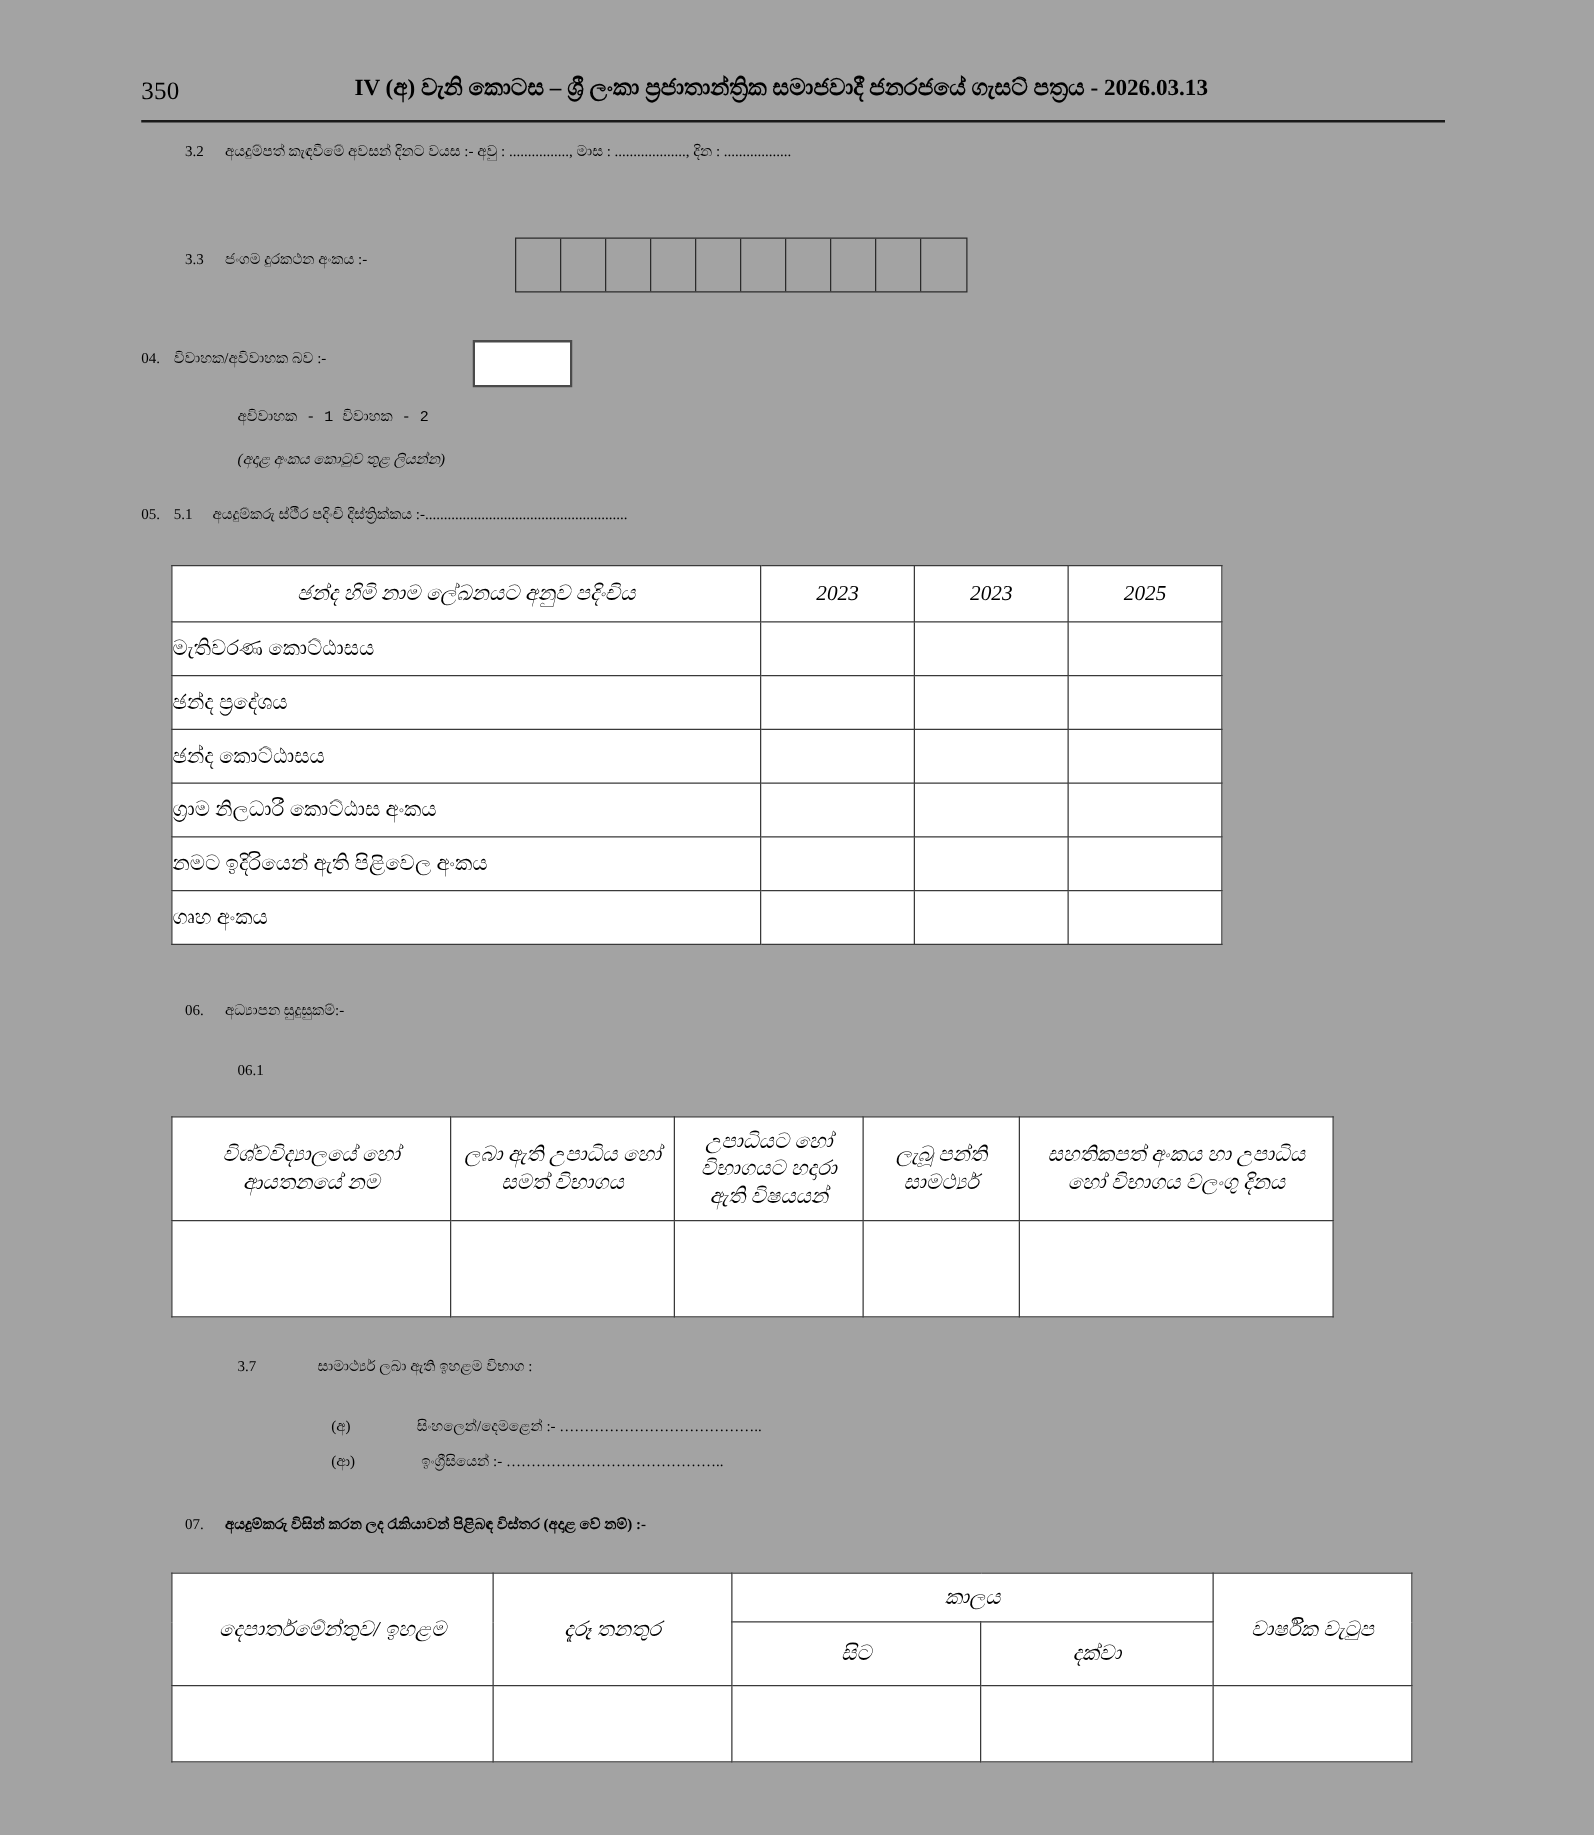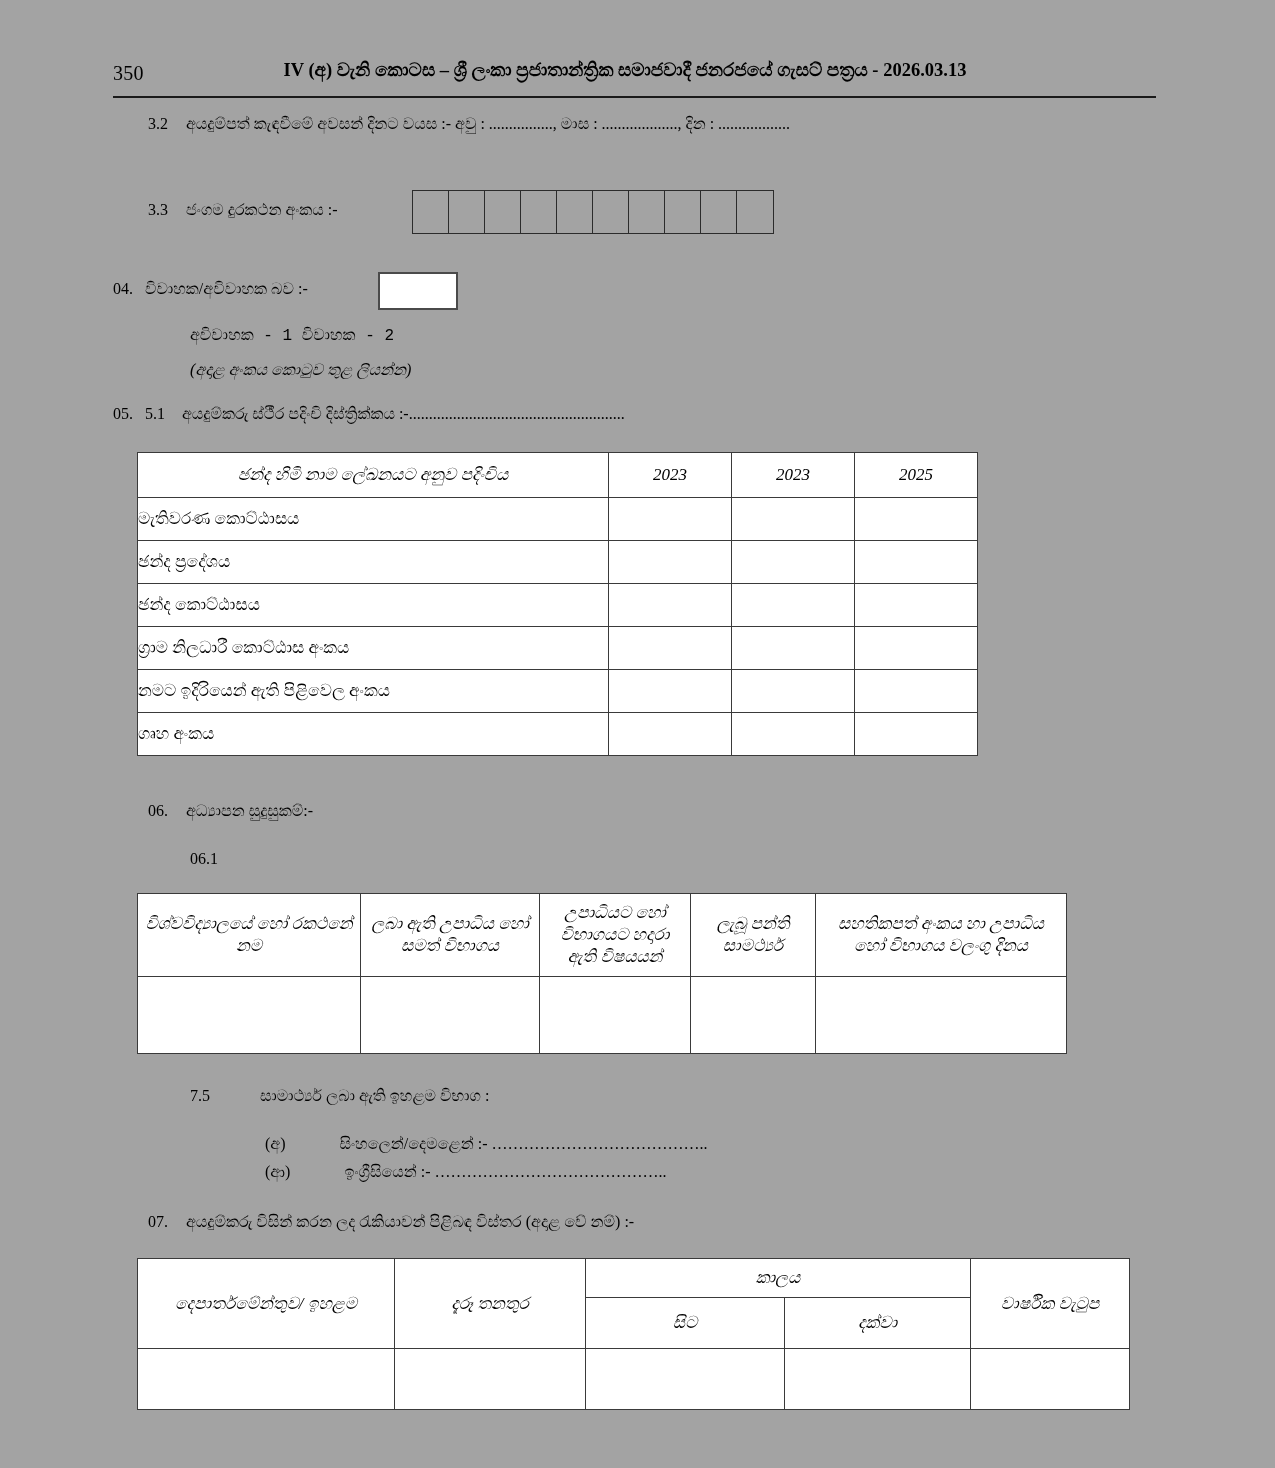--- a/index.html
+++ b/index.html
@@ -49,21 +49,21 @@
     position: absolute;
     left: 113px;
     top: 96px;
     width: 1043px;
     border-top: 2px solid #1a1a1a;
   }
 
   
   .txt {
     position: absolute;
-    font-size: 16px;
+    font-size: 12px;
     line-height: 1.35;
     white-space: nowrap;
   }
   .txt-num {
     font-family: "Liberation Serif", serif;
   }
 
   
   .phone-boxes {
     position: absolute;
@@ -242,52 +242,52 @@
 
   <div class="txt" style="left:148px; top:800px;">
     <span class="txt-num">06.</span>
     <span style="margin-left:14px;">අධ්‍යාපන සුදුසුකම්:-</span>
   </div>
   <div class="txt txt-num" style="left:190px; top:848px;">06.1</div>
 
   <table class="gz" id="tbl-edu">
     <tbody>
         <tr>
-      <th class="h it e1">විශ්වවිද්‍යාලයේ හෝ රකථනේ නම</th>
+      <th class="h it e1">විශ්වවිද්‍යාලයේ හෝ ආයතනයේ නම</th>
       <th class="h it e2">ලබා ඇති උපාධිය හෝ සමත් විභාගය</th>
       <th class="h it e3">උපාධියට හෝ විභාගයට හදාරා ඇති විෂයයන්</th>
       <th class="h it e4">ලැබූ පන්ති සාමර්ථ්‍ය</th>
       <th class="h it e5">සහතිකපත් අංකය හා උපාධිය හෝ විභාගය වලංගු දිනය</th>
     </tr>
     <tr>
       <td class="blank"></td>
       <td class="blank"></td>
       <td class="blank"></td>
       <td class="blank"></td>
       <td class="blank"></td>
     </tr>
   </tbody>
     </table>
 
   <div class="txt" style="left:190px; top:1085px;">
-    <span class="txt-num">7.5</span>
+    <span class="txt-num">3.7</span>
     <span style="margin-left:46px;">සාමාර්ථ්‍ය ලබා ඇති ඉහළම විභාග :</span>
   </div>
   <div class="txt" style="left:265px; top:1133px;">
     <span>(අ)</span>
     <span style="margin-left:50px;">සිංහලෙන්/දෙමළෙන්  :- …………………………………..</span>
   </div>
   <div class="txt" style="left:265px; top:1161px;">
     <span>(ආ)</span>
     <span style="margin-left:50px;">ඉංග්‍රීසියෙන්  :-  ……………………………………..</span>
   </div>
 
   <div class="txt" style="left:148px; top:1211px;">
     <span class="txt-num">07.</span>
-    <span style="margin-left:14px;">අයදුම්කරු විසින් කරන ලද රැකියාවන් පිළිබඳ විස්තර (අදාළ වේ නම්) :-</span>
+    <span style="margin-left:14px;font-weight:bold;">අයදුම්කරු විසින් කරන ලද රැකියාවන් පිළිබඳ විස්තර (අදාළ වේ නම්) :-</span>
   </div>
 
   <table class="gz" id="tbl-emp">
     <tbody>
         <tr>
       <th class="w1 ctr it" rowspan="2">දෙපාර්තමේන්තුව/ ඉහළම</th>
       <th class="w2 ctr it" rowspan="2">දැරූ තනතුර</th>
       <th class="kal ctr it" colspan="2">කාලය</th>
       <th class="w5 ctr it" rowspan="2">වාර්ෂික වැටුප</th>
     </tr>

